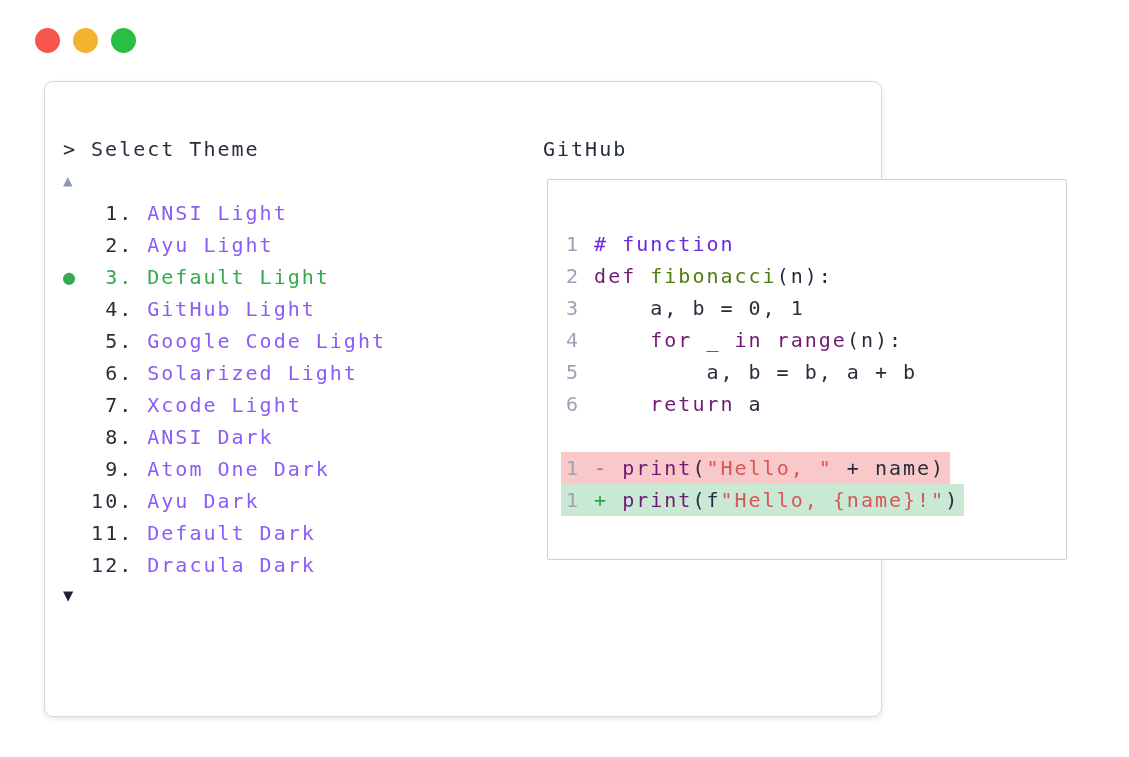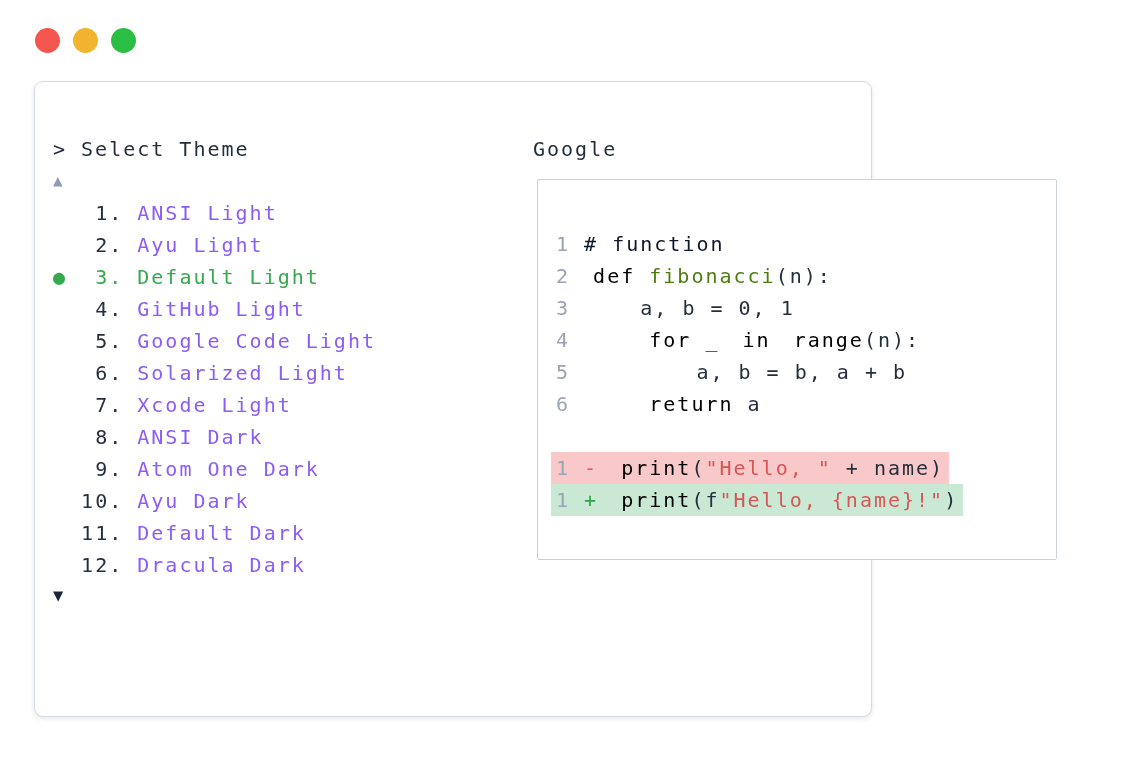--- a/index.html
+++ b/index.html
@@ -8,21 +8,21 @@
 
   
   .traffic { position:absolute; top:28px; left:35px; display:flex; gap:13px; }
   .light { width:25px; height:25px; border-radius:50%; }
   .light.red   { background:#f4564e; }
   .light.yellow{ background:#f2b42f; }
   .light.green { background:#2abf44; }
 
   
   .panel {
-    position:absolute; left:34px; top:81px; width:838px; height:636px;
+    position:absolute; left:44px; top:81px; width:838px; height:636px;
     background:#ffffff; border:1.5px solid #d5dae2; border-radius:9px;
     box-shadow:0 2px 5px rgba(20,30,50,0.10);
     font-size:20px; line-height:32px; letter-spacing:2px; color:#262e3c;
   }
   .panel * { white-space:pre; }
 
   .prompt  { position:absolute; left:18px; top:51px; }
   .pv-title{ position:absolute; left:498px; top:51px; }
 
   .arrow-up   { position:absolute; left:18px; top:83px;  font-size:16px; color:#8e9bb0; }
@@ -43,41 +43,41 @@
     border:1.5px solid #ccd2db; border-radius:2px; background:#ffffff;
   }
   .code { position:absolute; left:18px; top:48px; }
   .cline { height:32px; }
   .hl { display:inline-block; margin-left:-5px; padding:0 5px; }
   .hl-removed { background:#f9c8c8; }
   .hl-added   { background:#c9e9d4; }
 
   .c-ln   { color:#9aa4b2; }
   .c-pl   { color:#262e3c; }
-  .c-kw   { color:#000000;margin-left:9px; }
+  .c-kw   { color:#701a75; }
   .c-fn   { color:#4d7c0f; }
   .c-str  { color:#d95555; }
-  .c-com  { color:#0f172a; }
+  .c-com  { color:#6d28d9; }
   .c-minus{ color:#e05a5a; }
   .c-plus { color:#2ea44e; }
 </style>
 </head>
 <body>
 
 <div class="traffic">
   <div class="light red"></div>
   <div class="light yellow"></div>
   <div class="light green"></div>
 </div>
 
 <div class="panel">
 
   <div class="prompt">&gt; Select Theme</div>
 
-  <div class="pv-title">Google</div>
+  <div class="pv-title">GitHub</div>
 
   <div class="arrow-up">▲</div>
 
   <div class="tlist"><div class="trow"><span class="mk">  </span><span class="num"> 1. </span><span class="nm">ANSI Light</span></div><div class="trow"><span class="mk">  </span><span class="num"> 2. </span><span class="nm">Ayu Light</span></div><div class="trow sel"><span class="mk">● </span><span class="num"> 3. </span><span class="nm">Default Light</span></div><div class="trow"><span class="mk">  </span><span class="num"> 4. </span><span class="nm">GitHub Light</span></div><div class="trow"><span class="mk">  </span><span class="num"> 5. </span><span class="nm">Google Code</span><span class="mut"> Light</span></div><div class="trow"><span class="mk">  </span><span class="num"> 6. </span><span class="nm">Solarized Light</span></div><div class="trow"><span class="mk">  </span><span class="num"> 7. </span><span class="nm">Xcode</span><span class="mut"> Light</span></div><div class="trow"><span class="mk">  </span><span class="num"> 8. </span><span class="nm">ANSI</span><span class="mut"> Dark</span></div><div class="trow"><span class="mk">  </span><span class="num"> 9. </span><span class="nm">Atom One</span><span class="mut"> Dark</span></div><div class="trow"><span class="mk">  </span><span class="num">10. </span><span class="nm">Ayu</span><span class="mut"> Dark</span></div><div class="trow"><span class="mk">  </span><span class="num">11. </span><span class="nm">Default</span><span class="mut"> Dark</span></div><div class="trow"><span class="mk">  </span><span class="num">12. </span><span class="nm">Dracula</span><span class="mut"> Dark</span></div></div>
 
   <div class="arrow-down">▼</div>
 
 
   <div class="pvbox">
     <div class="code"><div class="cline"><span class="c-ln">1</span><span class="c-pl"> </span><span class="c-com"># function</span></div><div class="cline"><span class="c-ln">2</span><span class="c-pl"> </span><span class="c-kw">def</span><span class="c-pl"> </span><span class="c-fn">fibonacci</span><span class="c-pl">(n):</span></div><div class="cline"><span class="c-ln">3</span><span class="c-pl">     a, b = 0, 1</span></div><div class="cline"><span class="c-ln">4</span><span class="c-pl">     </span><span class="c-kw">for</span><span class="c-pl"> _ </span><span class="c-kw">in</span><span class="c-pl"> </span><span class="c-kw">range</span><span class="c-pl">(n):</span></div><div class="cline"><span class="c-ln">5</span><span class="c-pl">         a, b = b, a + b</span></div><div class="cline"><span class="c-ln">6</span><span class="c-pl">     </span><span class="c-kw">return</span><span class="c-pl"> a</span></div><div class="cline"></div><div class="cline"><span class="hl hl-removed"><span class="c-ln">1</span><span class="c-pl"> </span><span class="c-minus">-</span><span class="c-pl"> </span><span class="c-kw">print</span><span class="c-pl">(</span><span class="c-str">"Hello, "</span><span class="c-pl"> + name)</span></span></div><div class="cline"><span class="hl hl-added"><span class="c-ln">1</span><span class="c-pl"> </span><span class="c-plus">+</span><span class="c-pl"> </span><span class="c-kw">print</span><span class="c-pl">(f</span><span class="c-str">"Hello, {name}!"</span><span class="c-pl">)</span></span></div></div>

